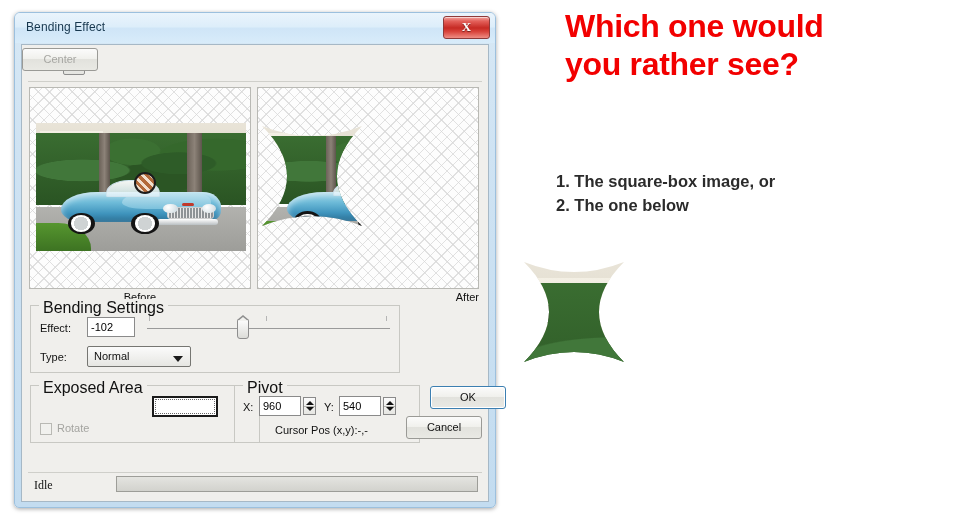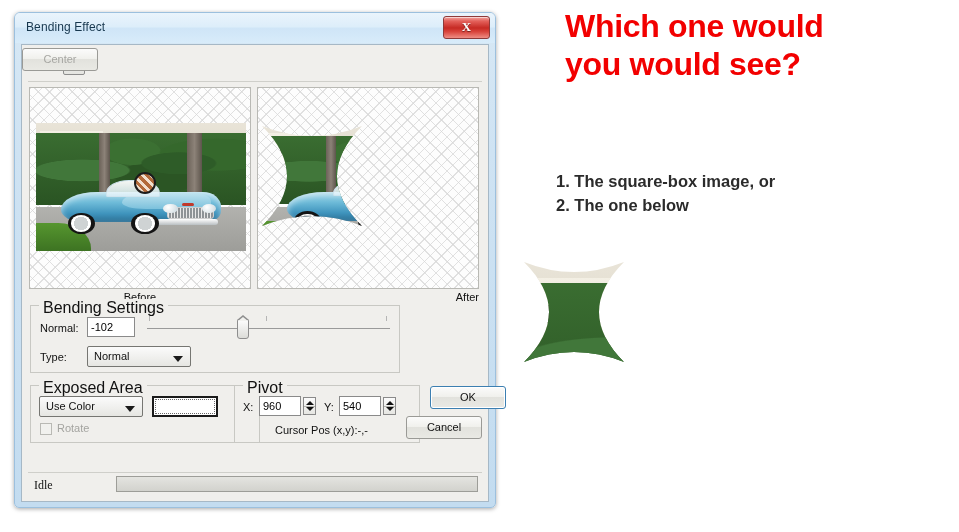--- a/index.html
+++ b/index.html
@@ -501,21 +501,21 @@
         </div>
       </div>
 
       <div class="cap before">Before</div>
       <div class="cap after">After</div>
     </div>
 
     <div class="group grp-bending">
       <div class="legend">Bending Settings</div>
 
-      <div class="lbl" style="left:9px; top:16px;">Normal:</div>
+      <div class="lbl" style="left:9px; top:16px;">Effect:</div>
       <div class="txtbox" style="left:56px; top:11px; width:48px; height:20px;">-102</div>
 
       <div class="slider" style="left:116px; top:8px; width:243px; height:28px;">
         <div class="track"></div>
         <div class="tick" style="left:2px;"></div>
         <div class="tick" style="left:119px;"></div>
         <div class="tick" style="left:239px;"></div>
         <div class="thumb" style="left:90px;"></div>
       </div>
 
@@ -526,24 +526,20 @@
       </div>
     </div>
 
     <div class="grp-center">
       <div class="btn disabled" style="left:0; top:3px; width:76px; height:23px; line-height:21px;">Center</div>
     </div>
 
     <div class="group grp-exposed">
       <div class="legend">Exposed Area</div>
 
-      <div class="combo" style="left:8px; top:10px; width:104px; height:21px;">
-        <div class="val">Use Color</div>
-        <div class="arrow"></div>
-      </div>
 
       <div class="swatch" style="left:121px; top:10px; width:66px; height:21px;">
         <div class="inner"></div>
       </div>
 
       <div class="chk" style="left:9px; top:37px;"></div>
       <div class="chk-lbl" style="left:26px; top:36px;">Rotate</div>
     </div>
 
     <div class="group grp-pivot">
@@ -574,21 +570,21 @@
     <div class="statusbar">
       <div class="status-text">Idle</div>
       <div class="progress"></div>
     </div>
 
   </div>
 </div>
 
 <div class="headline">
   <div>Which one would</div>
-  <div>you would see?</div>
+  <div>you rather see?</div>
 </div>
 
 <div class="choices">
   <div>1. The square-box image, or</div>
   <div>2. The one below</div>
 </div>
 
 <div class="bigshot">
   <div class="scene bend-clip" style="left:0; top:0; width:424px; height:262px;">
     <div class="sky"></div>

